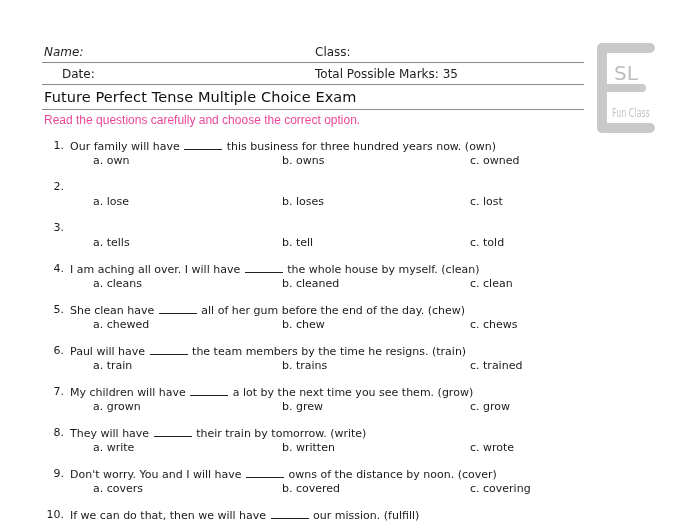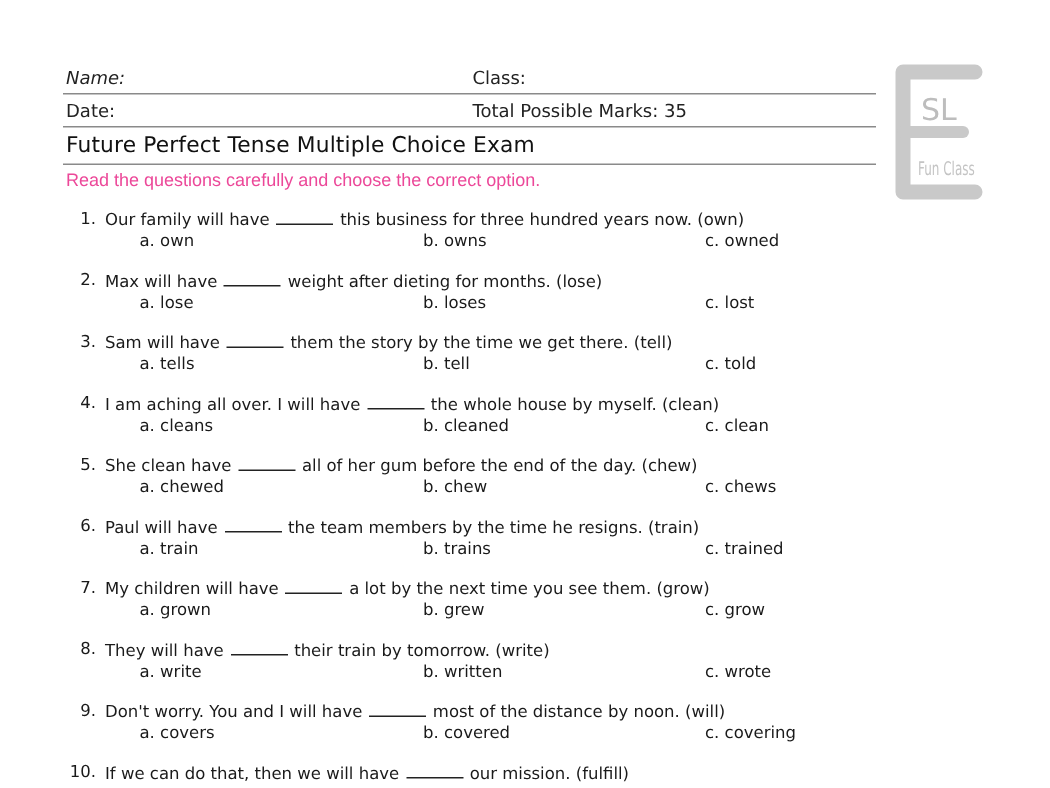--- a/index.html
+++ b/index.html
@@ -19,21 +19,21 @@
     .opt-c { left: 470px; }
     .logo { position: absolute; left: 592px; top: 42px; width: 66px; height: 92px; text-decoration: underline; }
   </style>
 </head>
 <body>
 
 <span class="hdr" style="left:44px; top:45px;font-style:italic;">Name:</span>
 <span class="hdr" style="left:315px; top:45px;">Class:</span>
 <div class="rule" style="top:62px;"></div>
 
-<span class="hdr" style="left:44px; top:67px;">Date:</span>
+<span class="hdr" style="left:62px; top:67px;">Date:</span>
 <span class="hdr" style="left:315px; top:67px;">Total Possible Marks: 35</span>
 <div class="rule" style="top:84px;"></div>
 
 <div class="title">Future Perfect Tense Multiple Choice Exam</div>
 <div class="rule" style="top:109px;"></div>
 
 <div class="instr">Read the questions carefully and choose the correct option.</div>
 
 <div class="logo">
   <svg width="66" height="92" viewBox="0 0 66 92">
@@ -49,29 +49,27 @@
 <div class="q" style="top:139px;">
   <span class="qnum" style="left:42px;">1.</span>
   <span class="qtext"><span>Our family will have</span> <span class="blank"></span> <span>this business for three hundred years now. (own)</span></span>
   <span class="opt opt-a">a.  own</span>
   <span class="opt opt-b">b.  owns</span>
   <span class="opt opt-c">c.  owned</span>
 </div>
 
 <div class="q" style="top:180px;">
   <span class="qnum" style="left:42px;">2.</span>
-  <span class="qtext"><span>Max will have</span> <span class="blank"></span> <span>weight after dieting for months. (lose)</span></span>
   <span class="opt opt-a">a.  lose</span>
   <span class="opt opt-b">b.  loses</span>
   <span class="opt opt-c">c.  lost</span>
 </div>
 
 <div class="q" style="top:221px;">
   <span class="qnum" style="left:42px;">3.</span>
-  <span class="qtext"><span>Sam will have</span> <span class="blank"></span> <span>them the story by the time we get there. (tell)</span></span>
   <span class="opt opt-a">a.  tells</span>
   <span class="opt opt-b">b.  tell</span>
   <span class="opt opt-c">c.  told</span>
 </div>
 
 <div class="q" style="top:262px;">
   <span class="qnum" style="left:42px;">4.</span>
   <span class="qtext"><span>I am aching all over. I will have</span> <span class="blank"></span> <span>the whole house by myself. (clean)</span></span>
   <span class="opt opt-a">a.  cleans</span>
   <span class="opt opt-b">b.  cleaned</span>
@@ -105,21 +103,21 @@
 <div class="q" style="top:426px;">
   <span class="qnum" style="left:42px;">8.</span>
   <span class="qtext"><span>They will have</span> <span class="blank"></span> <span>their train by tomorrow. (write)</span></span>
   <span class="opt opt-a">a.  write</span>
   <span class="opt opt-b">b.  written</span>
   <span class="opt opt-c">c.  wrote</span>
 </div>
 
 <div class="q" style="top:467px;">
   <span class="qnum" style="left:42px;">9.</span>
-  <span class="qtext"><span>Don't worry. You and I will have</span> <span class="blank"></span> <span>most of the distance by noon. (will)</span></span>
+  <span class="qtext"><span>Don't worry. You and I will have</span> <span class="blank"></span> <span>owns of the distance by noon. (cover)</span></span>
   <span class="opt opt-a">a.  covers</span>
   <span class="opt opt-b">b.  covered</span>
   <span class="opt opt-c">c.  covering</span>
 </div>
 
 <div class="q" style="top:508px;">
   <span class="qnum" style="left:42px;">10.</span>
   <span class="qtext"><span>If we can do that, then we will have</span> <span class="blank"></span> <span>our mission. (fulfill)</span></span>
 </div>
 

